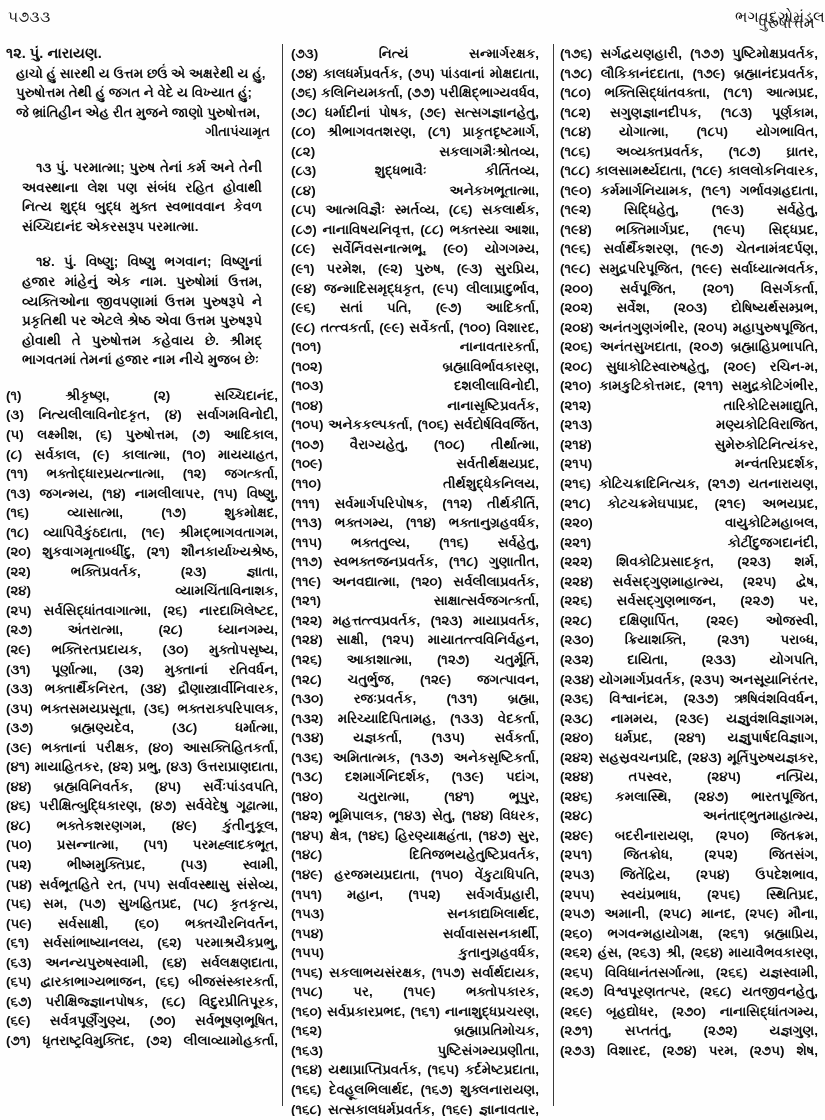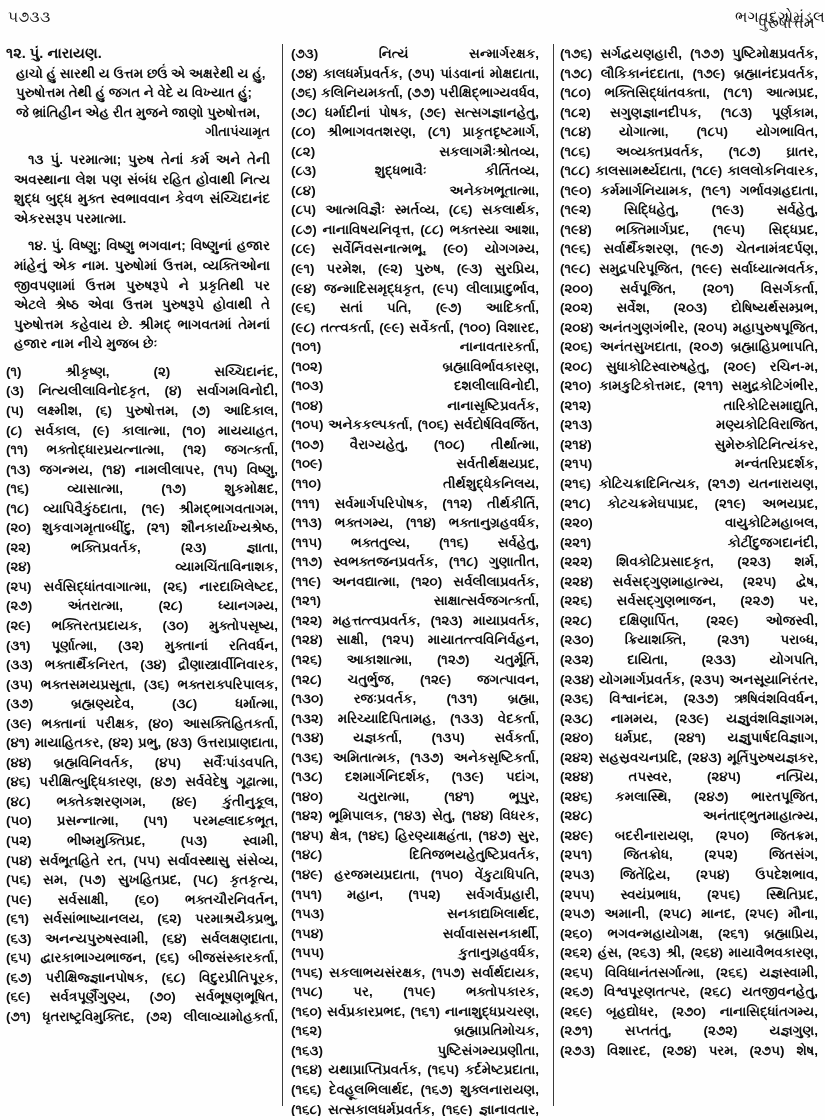--- a/index.html
+++ b/index.html
@@ -78,21 +78,21 @@
     font-weight: bold;
     line-height: 19.6px;
     margin: 0 0 0 0;
     white-space: nowrap;
     color: #0d0d0d;
   }
   .para {
     font-size: 13.5px;
     font-weight: bold;
     line-height: 19.6px;
-    margin: 8px;
+    margin: 16px;
     color: #0d0d0d;
     text-align: justify;
   }
   .para.indent { text-indent: 14px; }
   .verse {
     font-size: 13.4px;
     font-weight: bold;
     line-height: 19.6px;
     margin: 0;
     color: #0d0d0d;

